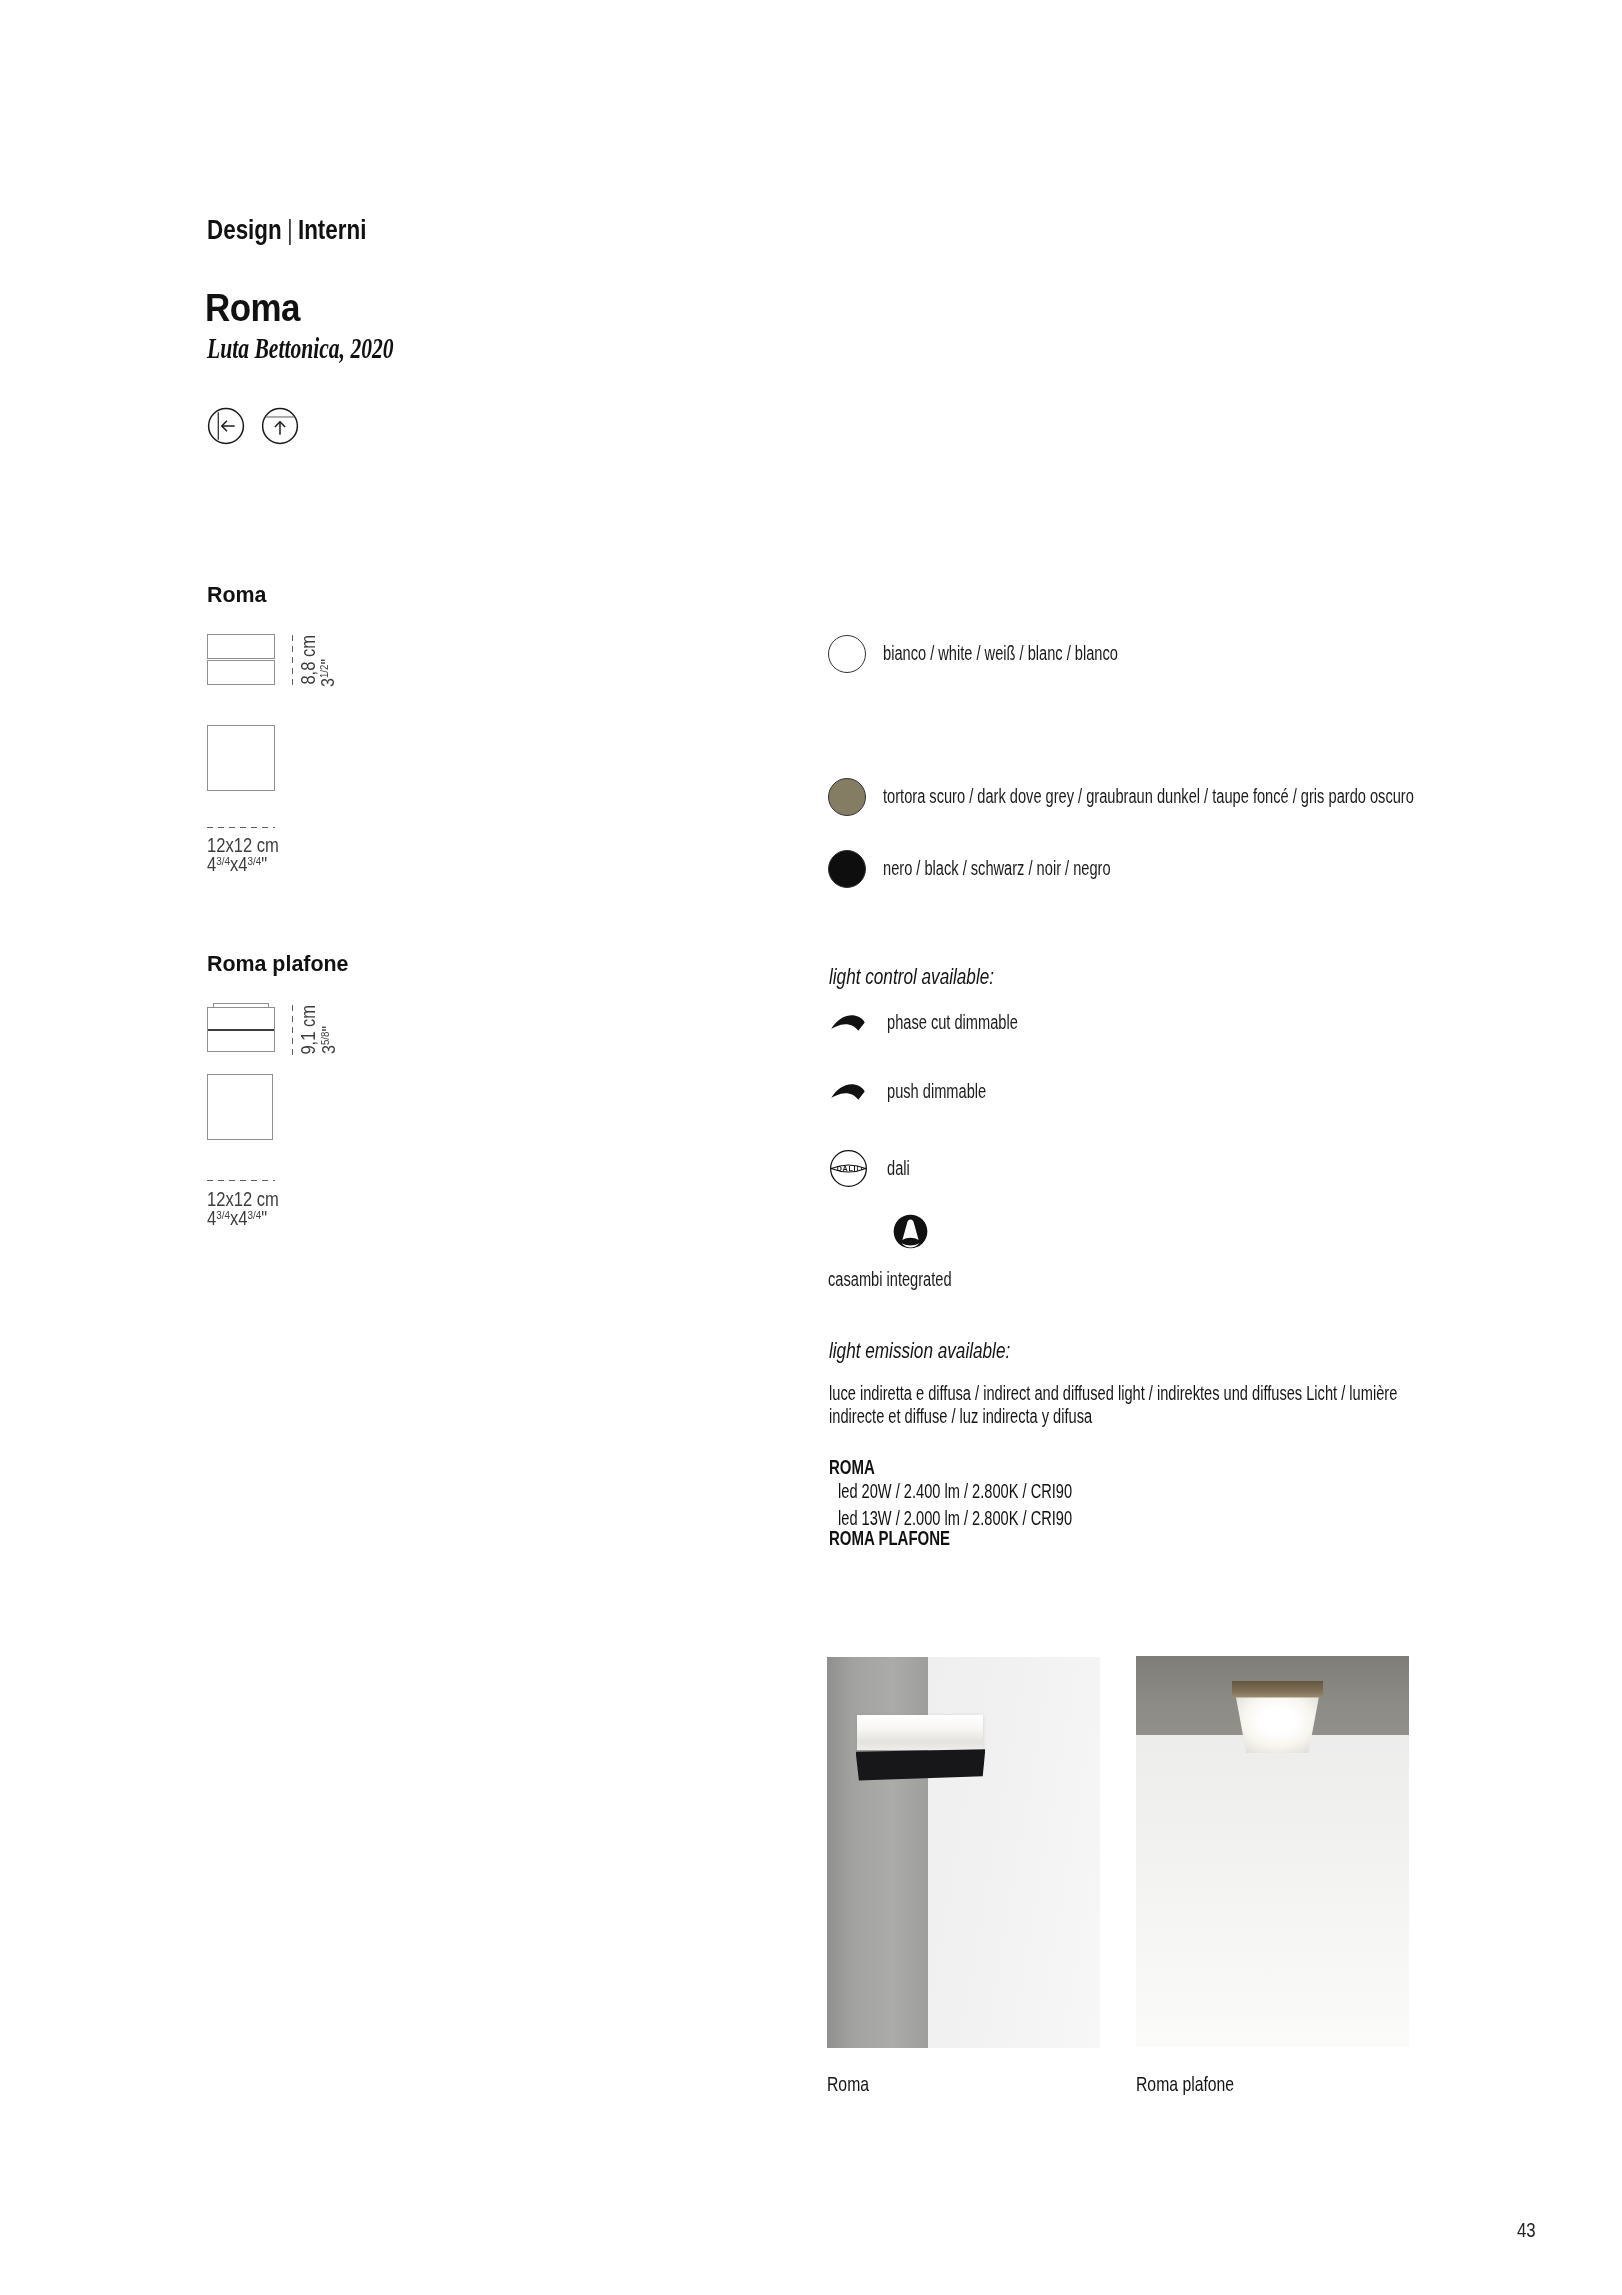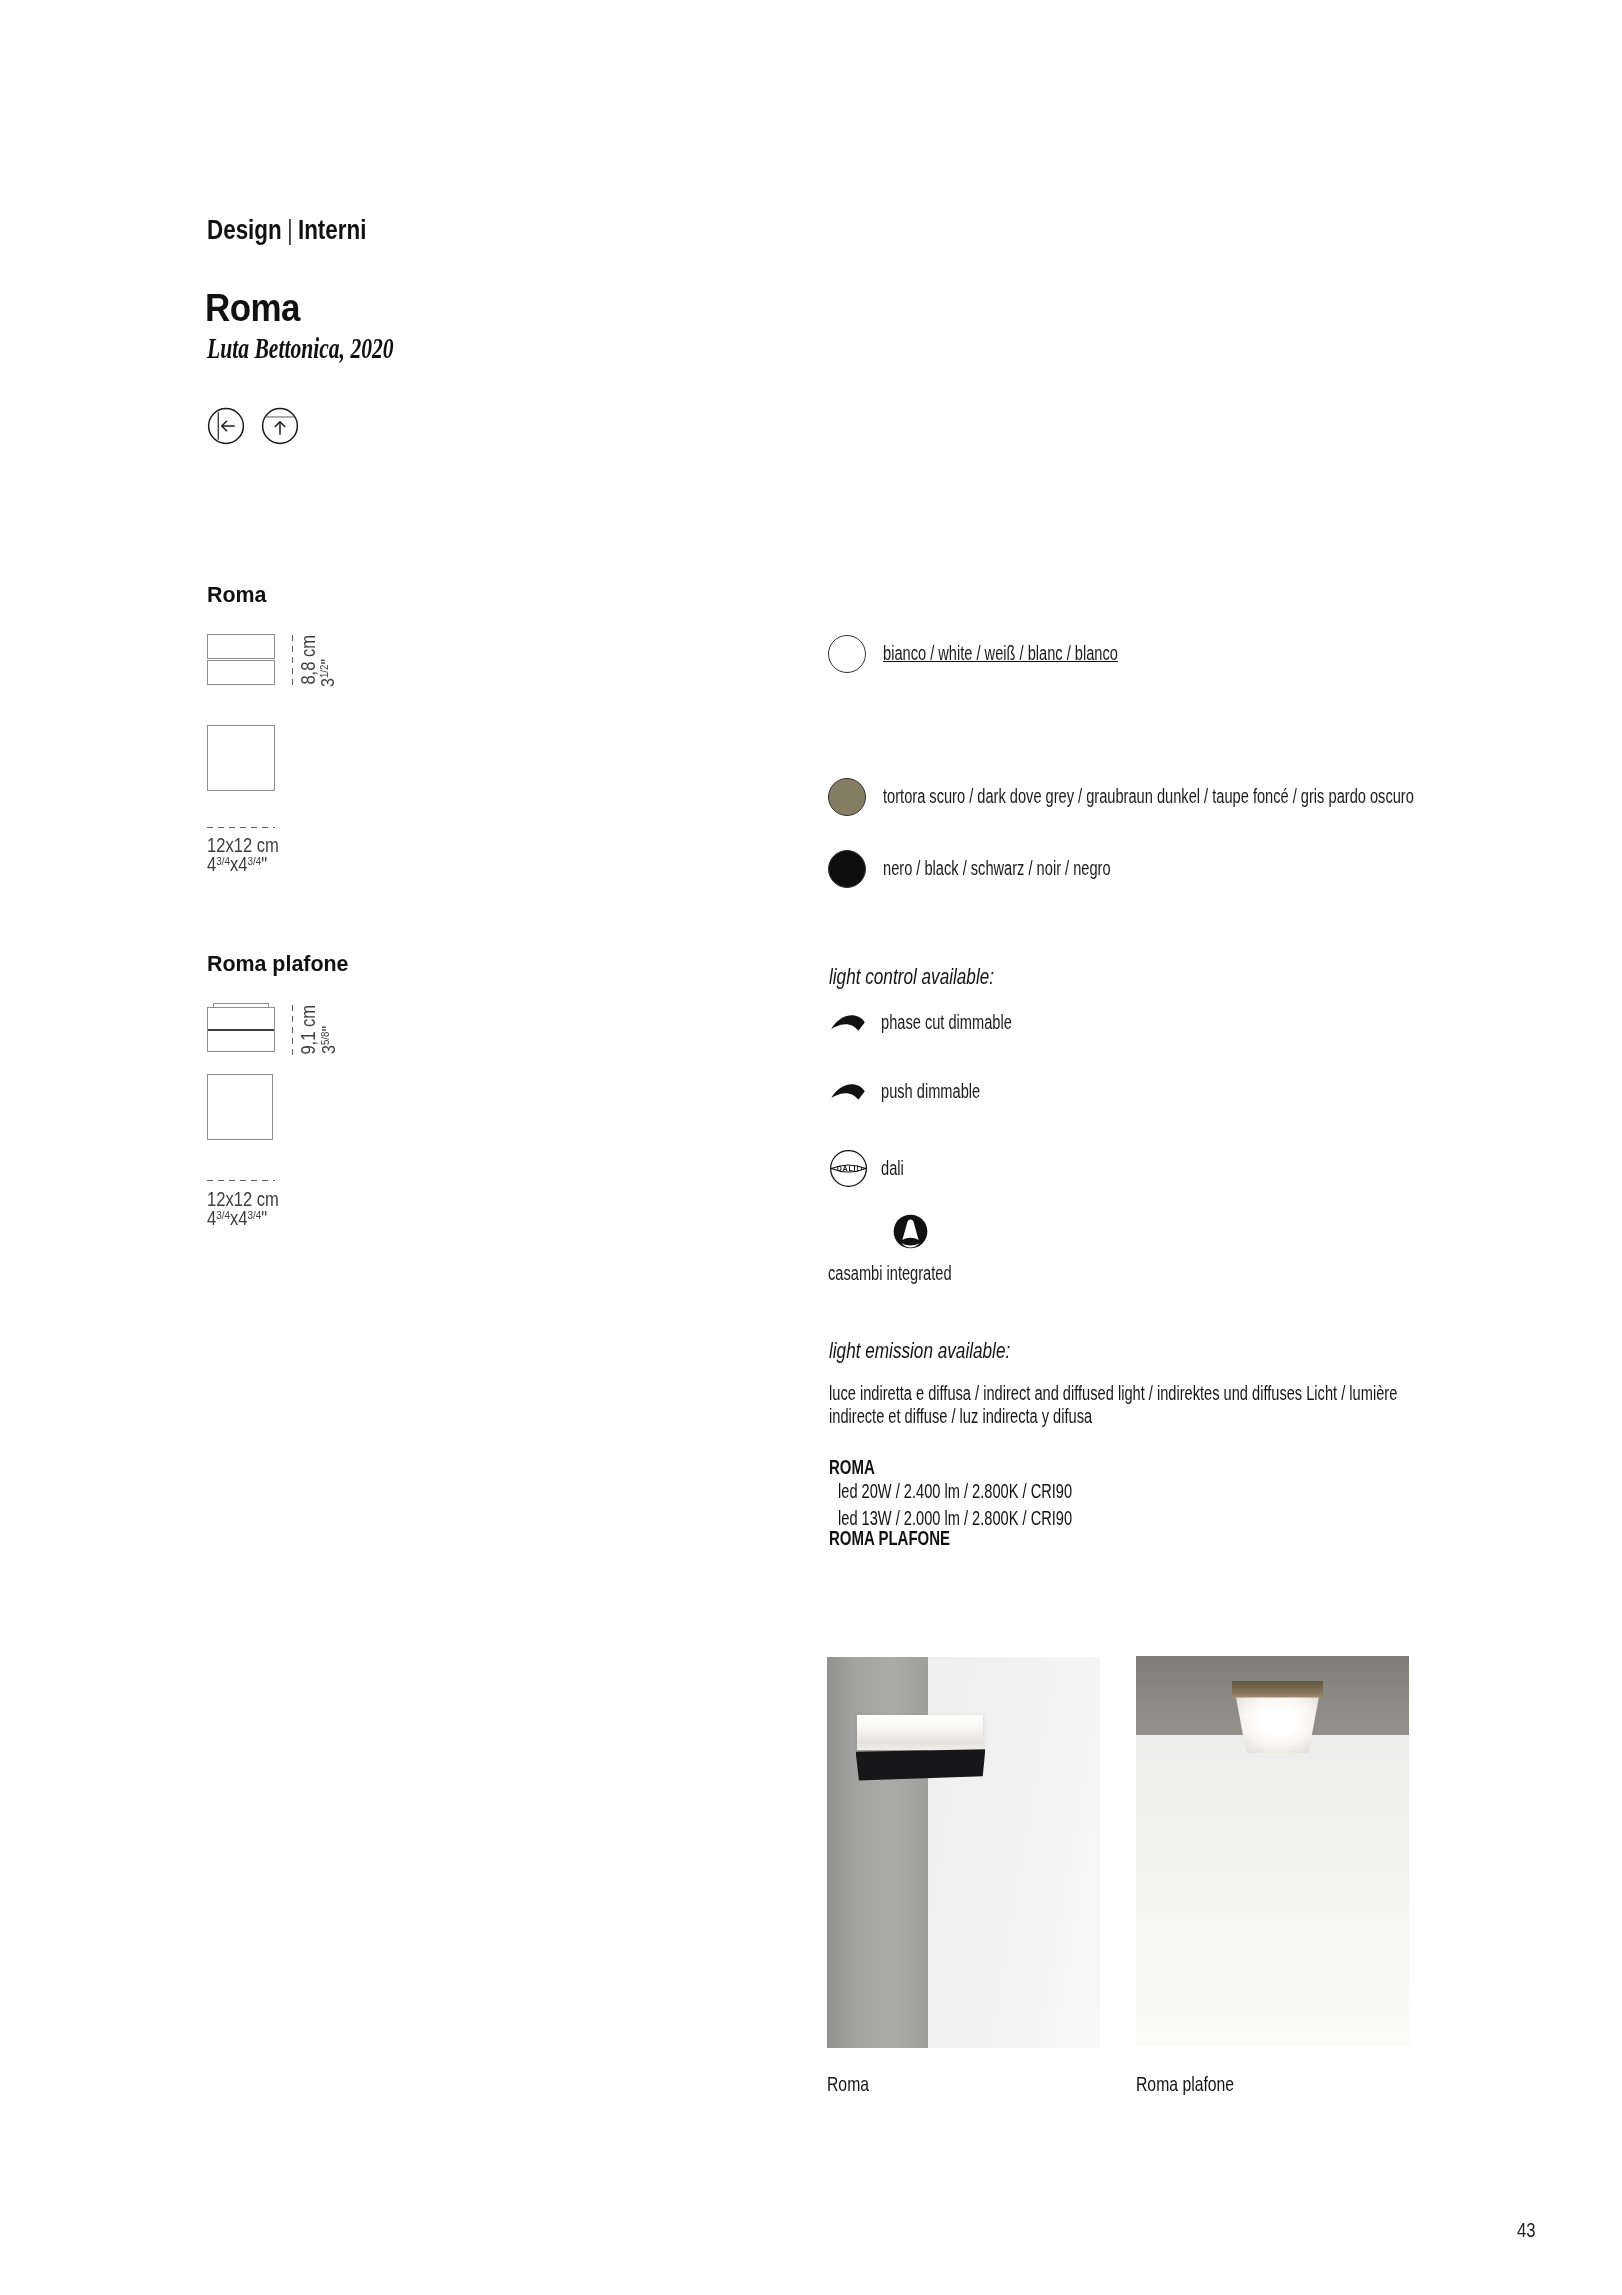--- a/index.html
+++ b/index.html
@@ -29,21 +29,21 @@
   .dim .cx{transform:scaleX(0.85);}
   .rot{position:absolute;width:117px;text-align:center;transform:rotate(-90deg);transform-origin:center;white-space:nowrap;}
   .rot .in{display:inline-block;transform:scaleX(0.85);}
   sup.fr{font-size:60%;vertical-align:0.5em;letter-spacing:0;}
   .divider-line{position:absolute;left:0;width:100%;height:1.9px;background:#3c3c3c;}
 
   
   .sw-row{position:absolute;left:828px;height:39px;display:flex;align-items:center;gap:17px;}
   .swatch{width:36px;height:36px;border-radius:50%;border:1.3px solid #333;box-sizing:content-box;flex:0 0 auto;}
   .rowlabel{font-size:19.5px;color:#1b1b1b;}
-  .ctl-row{position:absolute;left:828px;height:40px;display:flex;align-items:center;gap:13px;}
+  .ctl-row{position:absolute;left:828px;height:40px;display:flex;align-items:center;gap:19px;}
   .icon-slot{width:40px;display:flex;justify-content:center;align-items:center;flex:0 0 auto;}
   .ital-head{font-style:italic;font-size:22px;color:#141414;}
 
   .para{left:829px;top:1382px;width:816px;font-size:19.5px;line-height:23.4px;color:#161616;
         transform:scaleX(0.75);transform-origin:0 0;}
   .spec-model{font-size:20px;font-weight:bold;}
   .spec-detail{font-size:19.5px;}
 
   
   .photo{position:absolute;overflow:hidden;}
@@ -141,21 +141,21 @@
 
   <div class="draw-box" style="left:207px;top:1074px;width:66px;height:66px;"></div>
   <div class="hdash" style="left:207px;top:1180px;width:68px;"></div>
   <div class="abs dim" style="left:207px;top:1188px;">
     <span class="cx">12x12 cm</span>
   </div>
   <div class="abs dim" style="left:207px;top:1207px;">
     <span class="cx"><span>4</span><sup class="fr">3/4</sup><span>x4</span><sup class="fr">3/4</sup><span>"</span></span>
   </div>
 
-  <div class="sw-row" style="top:634px;text-decoration:underline;">
+  <div class="sw-row" style="top:634px;">
     <div class="swatch" style="background-color: rgb(255, 255, 255);"></div>
     <span class="rowlabel cx cx75">bianco / white / weiß / blanc / blanco</span>
   </div>
   <div class="sw-row" style="top:777px;">
     <div class="swatch" style="background-color: rgb(133, 124, 100);"></div>
     <span class="rowlabel cx cx75">tortora scuro / dark dove grey / graubraun dunkel / taupe foncé / gris pardo oscuro</span>
   </div>
   <div class="sw-row" style="top:849px;">
     <div class="swatch" style="background-color: rgb(14, 14, 14);"></div>
     <span class="rowlabel cx cx75">nero / black / schwarz / noir / negro</span>

